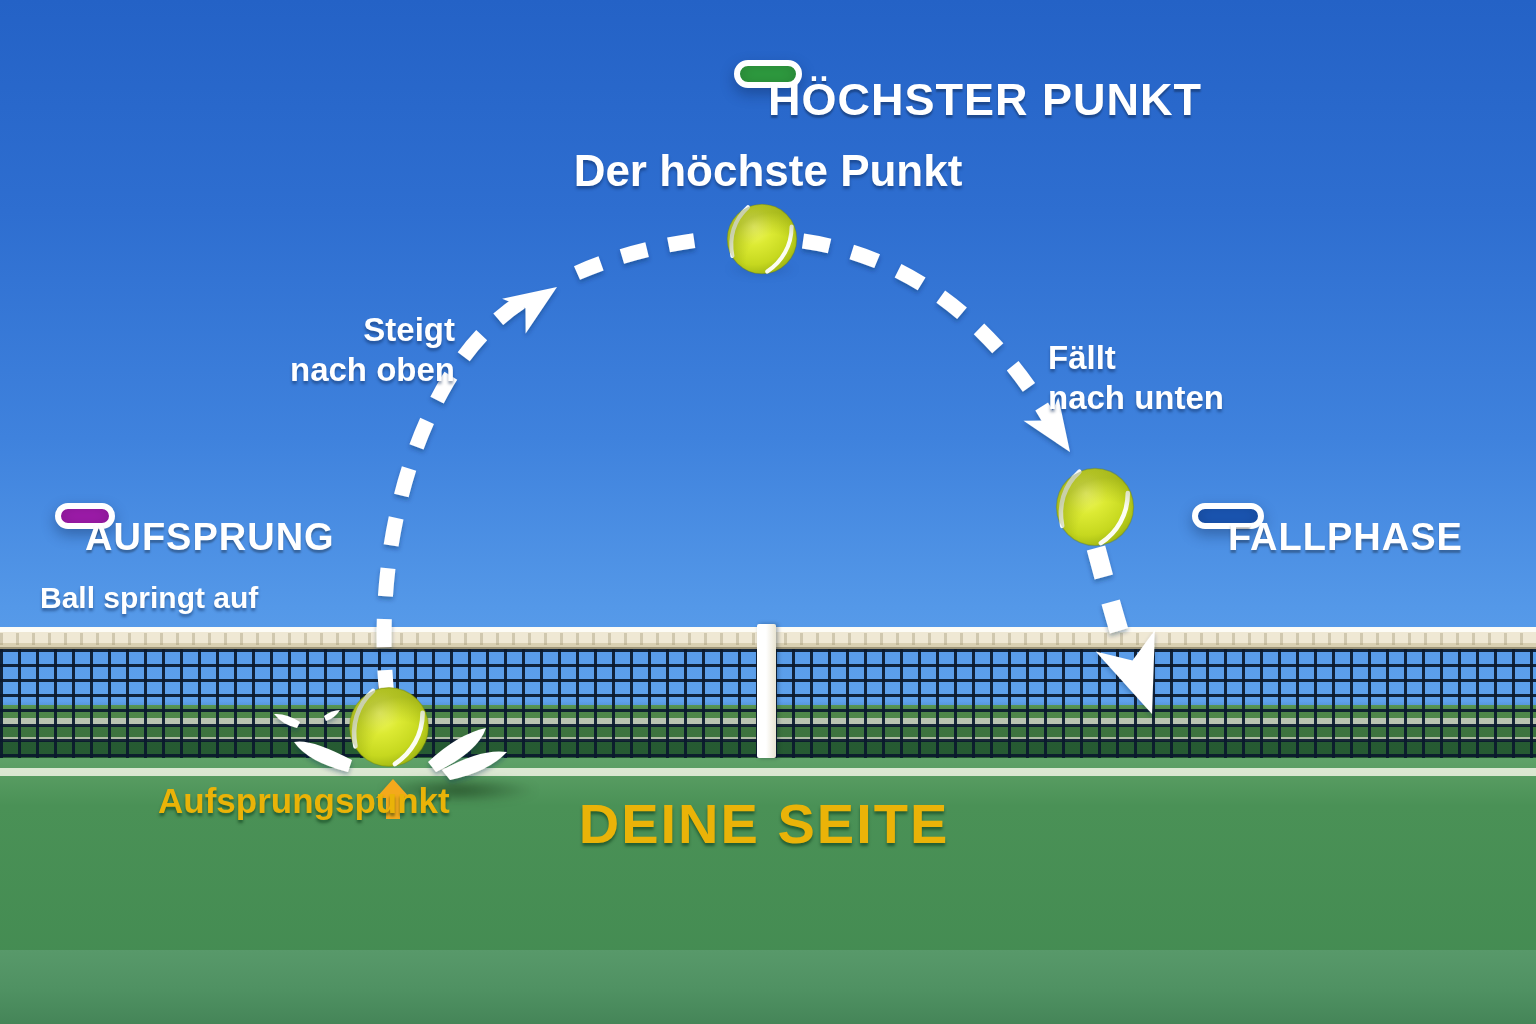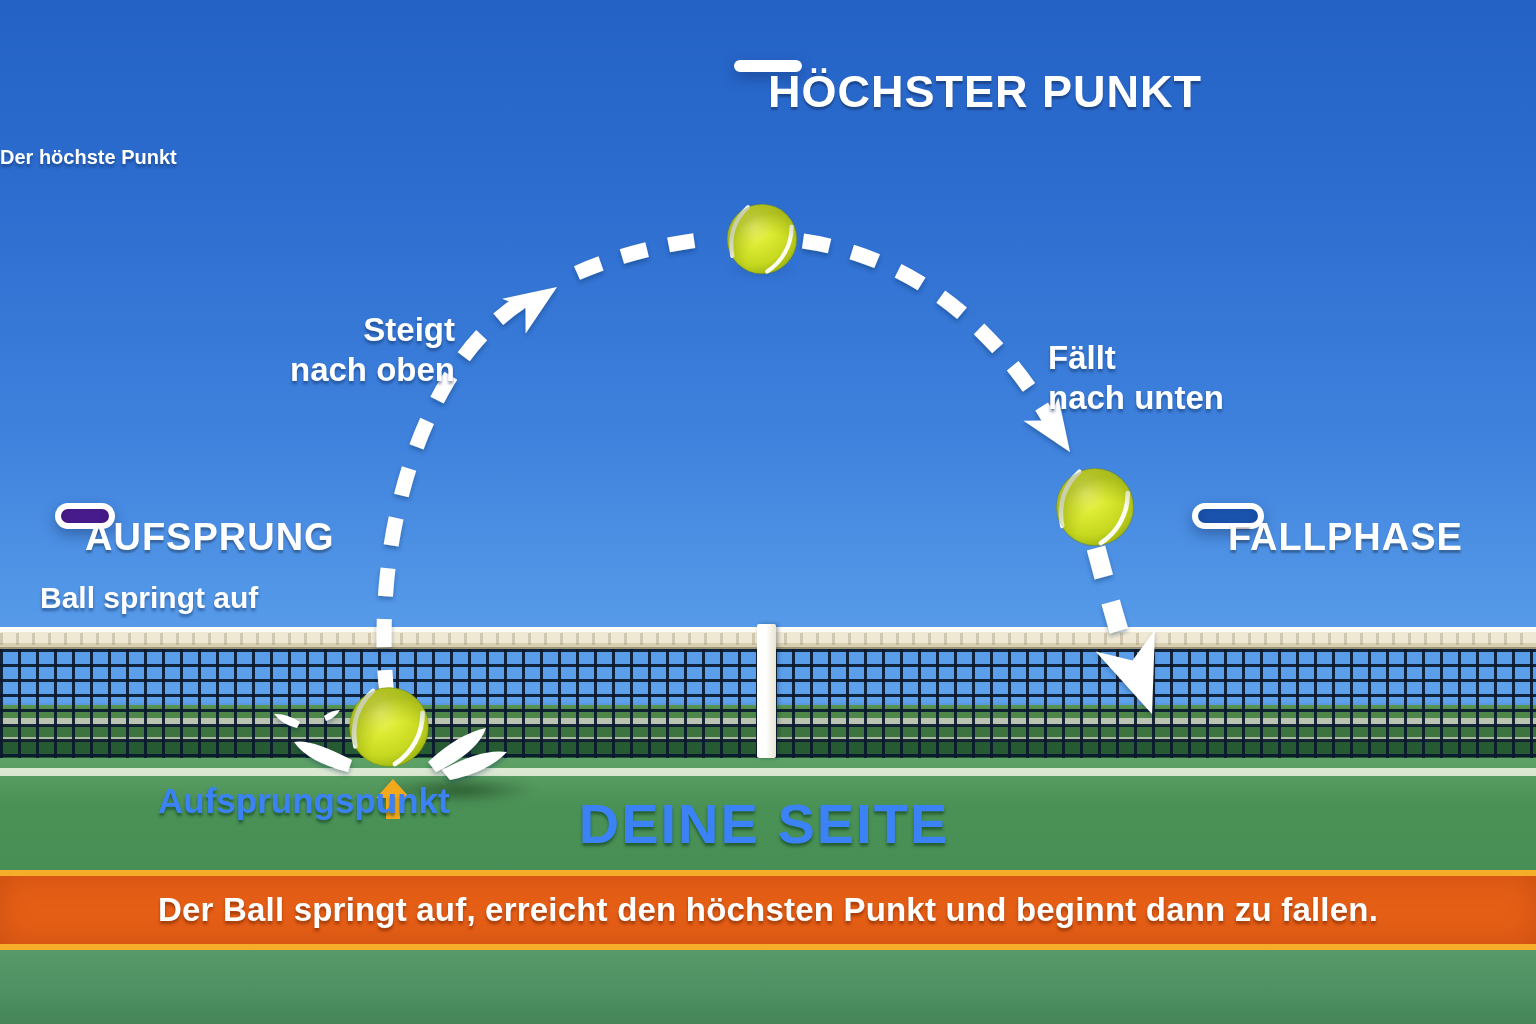--- a/index.html
+++ b/index.html
@@ -43,28 +43,28 @@
     box-shadow:inset 0 0 30px rgba(120,30,0,.25);
     display:flex;align-items:center;justify-content:center;position:absolute;}
   .banner .caption{position:static;color:#fff;font-size:33px;letter-spacing:.2px;
     text-shadow:0 3px 3px rgba(90,25,0,.5);}
 
   
   .badge{color:#fff;border:6px solid #fff;border-radius:14px;text-align:center;
     box-shadow:0 6px 14px rgba(10,30,70,.35),inset 0 0 14px rgba(0,0,0,.18);
     text-shadow:0 3px 2px rgba(0,0,0,.3);letter-spacing:1px;white-space:nowrap;}
   .badge-peak{left:50%;transform:translateX(-50%);top:60px;background:#2f9e40;
-    font-size:45px;padding:0 28px;}
-  .badge-bounce{left:55px;top:503px;background:#4c1d95;font-size:38px;padding:7px 24px;text-align:right;}
+    font-size:45px;padding:8px 28px;}
+  .badge-bounce{left:55px;top:503px;background:#a21caf;font-size:38px;padding:7px 24px;text-align:right;}
   .badge-fall{left:1192px;top:503px;background:#1b58b8;font-size:38px;padding:7px 30px;}
 
   .sky-text{color:#fff;text-shadow:0 3px 3px rgba(8,35,80,.45);}
-  .court-text{color:#3b82f6;text-shadow:0 3px 3px rgba(0,45,15,.5);}
+  .court-text{color:#eab308;text-shadow:0 3px 3px rgba(0,45,15,.5);}
 
-  .peak-subtitle{left:0;width:100%;top:146px;text-align:left;font-size:20px;}
+  .peak-subtitle{left:0;width:100%;top:146px;text-align:center;font-size:44px;}
   .bounce-subtitle{left:40px;width:310px;top:581px;font-size:30px;}
   .fall-subtitle{left:1150px;width:370px;top:581px;text-align:center;font-size:30px;}
   .ascent-label{left:230px;width:225px;top:310px;text-align:right;font-size:33px;line-height:40px;}
   .descent-label{left:1048px;width:240px;top:310px;text-align:left;font-size:33px;line-height:40px;margin-top:28px;}
   .bounce-point-label{left:158px;top:781px;font-size:35px;}
   .court-side-label{left:0;right:40px;top:791px;text-align:center;font-size:56px;letter-spacing:2px;padding-left:32px;}
 
   
   .ball{overflow:visible;}
   .seam{fill:none;stroke:#fff;stroke-width:5.5;stroke-linecap:round;opacity:.95;}
@@ -179,18 +179,15 @@
   </div>
   <div class="sky-text bounce-subtitle">Ball springt auf</div>
 
   <div class="badge badge-fall">
     <span>FALLPHASE</span>
   </div>
 
   <div class="court-text bounce-point-label">Aufsprungspunkt</div>
   <div class="court-text court-side-label">DEINE SEITE</div>
 
-  <div class="banner">
-    <div class="caption">Der Ball springt auf, erreicht den höchsten Punkt und beginnt dann zu fallen.</div>
-  </div>
   <div class="court-bottom"></div>
 
 </div>
 
 </body></html>

